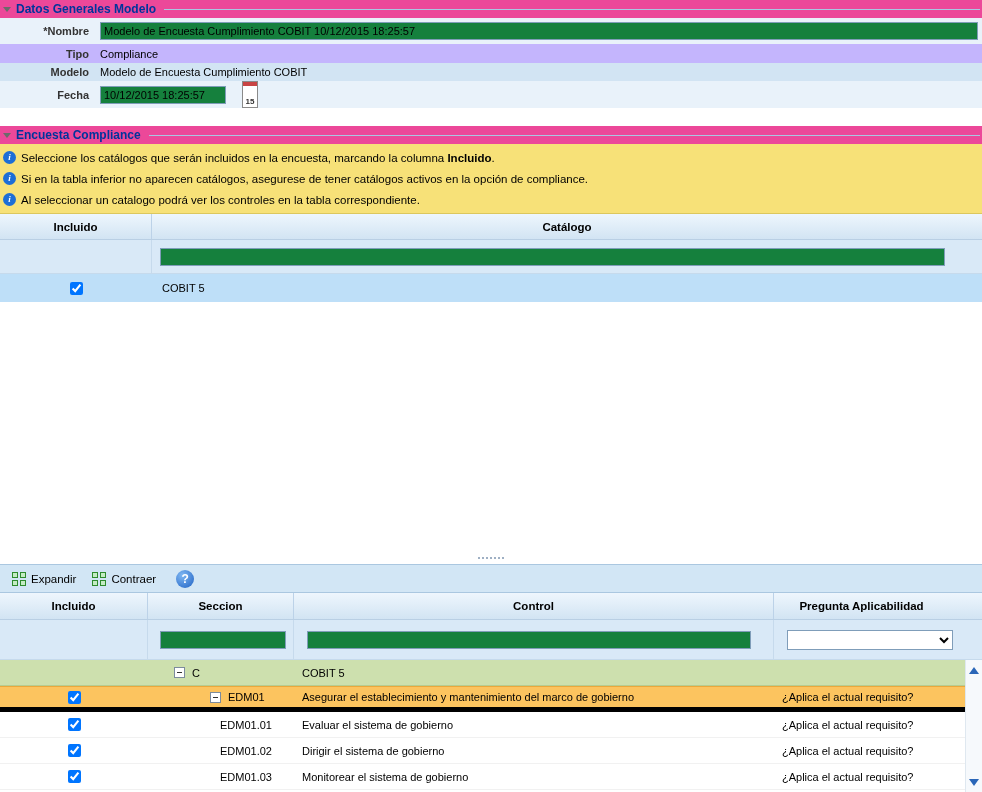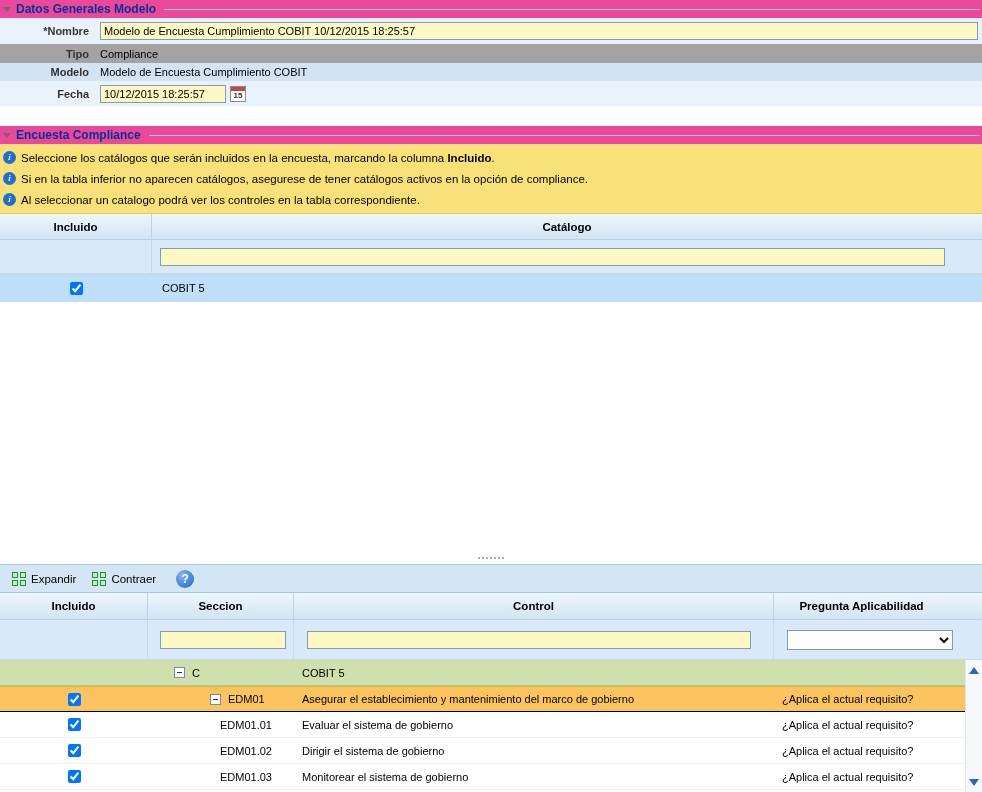--- a/index.html
+++ b/index.html
@@ -17,32 +17,32 @@
   .tri-collapse{width:0;height:0;border-left:4px solid transparent;border-right:4px solid transparent;border-top:5px solid #6b6b6b;margin-right:5px}
   .sec-title{color:var(--title-blue);font-weight:bold;font-size:12px;white-space:nowrap}
   .sec-rule{flex:1;height:1px;background:#a9c7e2;margin:0 2px 0 8px}
 
   
   .form{flex:0 0 108px;display:flex;flex-direction:column}
   .frow{display:flex;align-items:center}
   .frow .lbl{width:95px;text-align:right;padding-right:6px;font-weight:bold;color:#333;flex:0 0 95px}
   .frow .val{flex:1;display:flex;align-items:center;padding-left:5px;min-width:0}
   .r1{flex:0 0 26px;background:#e9f2fa}
-  .r2{flex:0 0 19px;background:#a3a3a3}
+  .r2{flex:0 0 19px;background:#c4b5fd}
   .r3{flex:0 0 18px;background:#d2e4f3}
   .r4{flex:0 0 25px;background:#e9f2fa}
   .r5{flex:0 0 20px;background:#dcebf7}
-  .txt{border:1px solid #7f9db9;background:#fef9c3;height:18px;font-family:inherit;font-size:11px;padding:0 3px}
+  .txt{border:1px solid #7f9db9;background:#15803d;height:18px;font-family:inherit;font-size:11px;padding:0 3px}
   .nombre-input{width:calc(100% - 4px)}
   .fecha-input{width:126px}
   input[type=checkbox]{width:13px;height:13px;cursor:pointer}
   .hab-cb{margin-left:7px}
 
   
-  .cal{width:16px;height:16px;border:1px solid #8a8a8a;background:#fff;margin-left:4px;position:relative;display:inline-block;cursor:pointer;flex:0 0 16px}
+  .cal{width:16px;height:27px;border:1px solid #8a8a8a;background:#fff;margin-left:16px;position:relative;display:inline-block;cursor:pointer;flex:0 0 16px}
   .cal-top{position:absolute;top:0;left:0;right:0;height:4px;background:#c94444}
   .cal-num{position:absolute;bottom:0;left:0;right:0;text-align:center;font-size:8px;font-weight:bold;color:#333;line-height:10px}
 
   
   .banner{flex:0 0 70px;background:var(--banner-yellow);border-bottom:1px solid #dcc75e;padding:3px 0 0 3px}
   .notice{display:flex;align-items:center;height:21px}
   .info-ic{width:13px;height:13px;border-radius:50%;background:var(--info-icon-blue);color:#fff;font-weight:bold;font-size:9px;line-height:13px;text-align:center;margin-right:5px;font-family:"Liberation Serif",serif;font-style:italic;flex:0 0 13px}
   .notice-text{font-size:11.5px;white-space:nowrap}
 
   
@@ -76,21 +76,21 @@
   .ctl-filter{flex:0 0 40px;display:grid;grid-template-columns:148px 146px 480px 1fr;background:var(--filter-row-blue);border-bottom:1px solid #c6daec}
   .ctl-filter .cell{height:100%;display:flex;align-items:center;border-right:1px solid #c6daec}
   .ctl-filter .cell:last-child{border-right:none;padding-right:17px}
   .f-seccion{margin:0 8px 0 12px;width:126px}
   .f-control{margin:0 22px 0 13px;flex:1}
   .f-pregunta{margin:0 12px 0 13px;flex:1;height:20px;border:1px solid #7f9db9;font-size:11px;background:#fff;font-family:inherit}
   .ctl-rows{flex:1;display:flex;flex-direction:column;background:#fff;overflow:hidden}
   .crow{flex:0 0 26px;display:grid;grid-template-columns:148px 146px 480px 1fr;align-items:center;cursor:pointer}
   .crow-item{background:#fff;border-bottom:1px solid #f1f1f1}
   .crow-group{background:var(--group-row-green);border-bottom:1px solid #b6cd92}
-  .crow-selected{background:var(--selected-row-orange);border-top:1px solid #eaa83d;border-bottom:1px solid #000000}
+  .crow-selected{background:var(--selected-row-orange);border-top:1px solid #eaa83d;border-bottom:5px solid #000000}
   .cc-incluido{display:flex;justify-content:center}
   .cc-seccion{display:flex;align-items:center}
   .lvl0{padding-left:26px}
   .lvl1{padding-left:62px}
   .lvl2{padding-left:72px}
   .cc-control{padding-left:8px;white-space:nowrap;overflow:hidden}
   .cc-pregunta{padding-left:8px;white-space:nowrap;overflow:hidden}
   .expander{width:11px;height:11px;border:1px solid #7c8b9d;background:#fff;position:relative;margin-right:7px;flex:0 0 11px}
   .expander::after{content:"";position:absolute;left:2px;right:2px;top:4px;border-top:1px solid #333}
 

